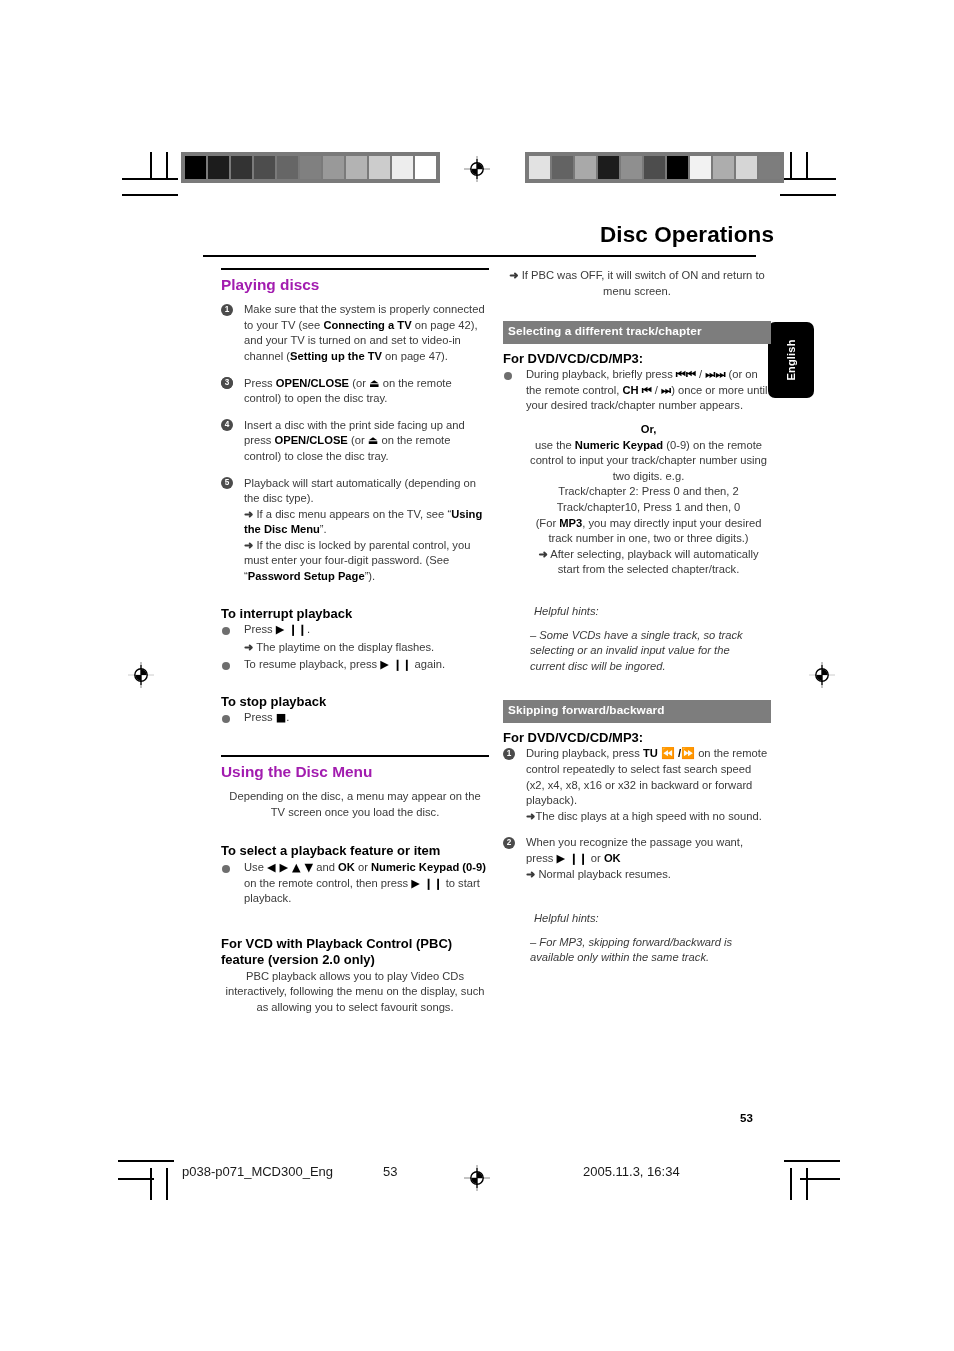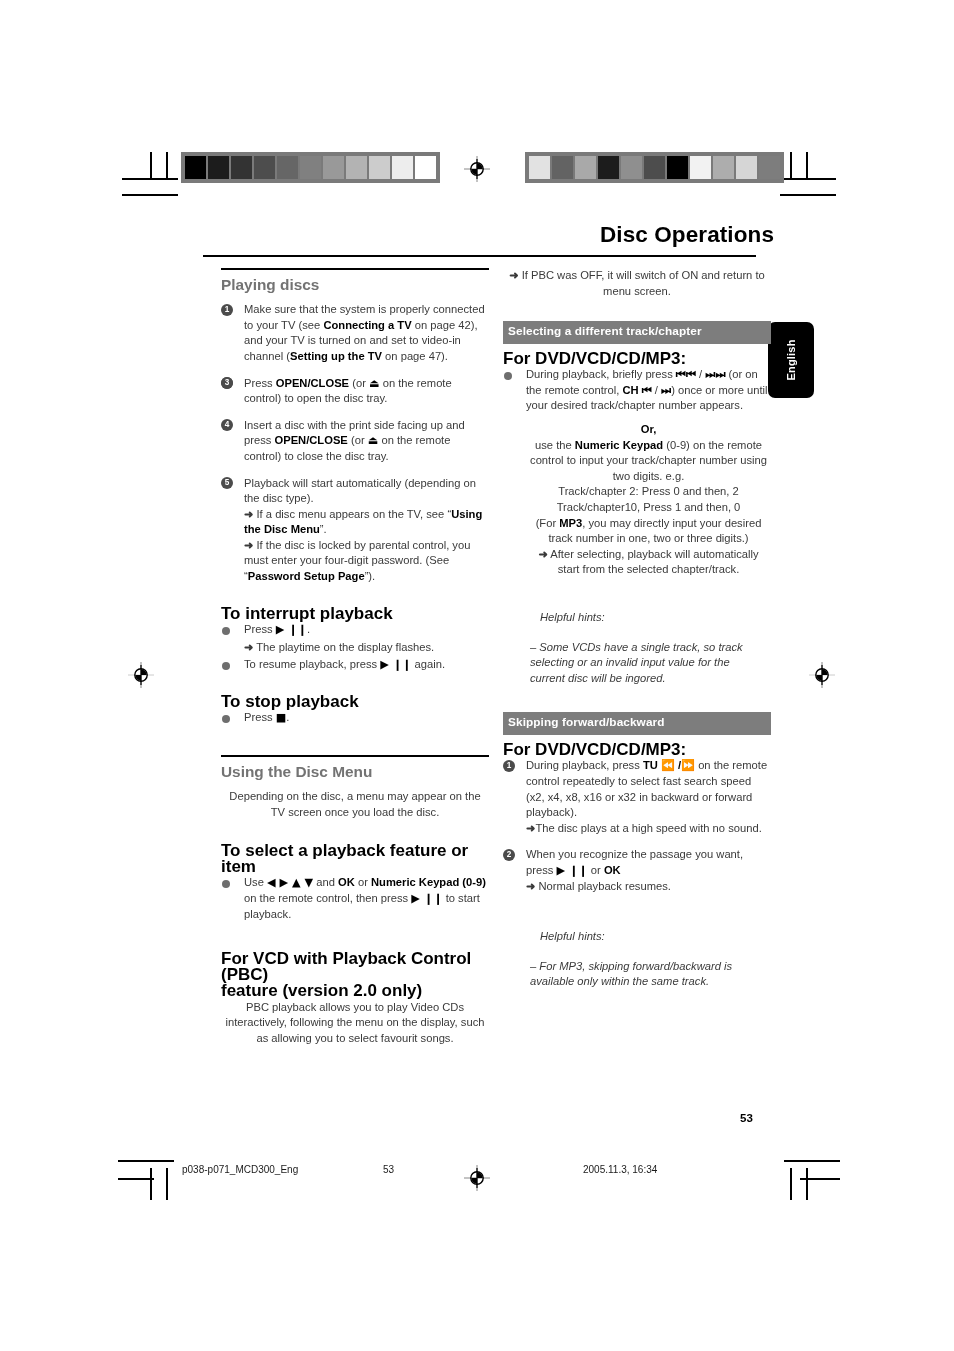--- a/index.html
+++ b/index.html
@@ -76,40 +76,40 @@
     font-size: 11.2px;
     line-height: 15.6px;
     color: #3a3a3a;
   }
   .col-left  { left: 221px; }
   .col-right { left: 503px; }
 
   h2.sec {
     font-size: 15.4px;
     font-weight: bold;
-    color: #737373;
+    color: #a21caf;
     margin: 0;
     padding: 7px 0 9px 0;
     border-top: 2px solid #000;
     line-height: 1.05;
   }
   h2.sec.first { border-top: 2px solid #000; }
 
   .gray-head {
     background: #7d7d7d;
     color: #ffffff;
     font-weight: bold;
     font-size: 11.8px;
     padding: 3px 5px 4px 5px;
     margin: 4px 0 7px 0;
     letter-spacing: 0.1px;
   }
 
   h3.sub {
-    font-size: 17px;
+    font-size: 13px;
     font-weight: bold;
     color: #000;
     margin: 0 0 1px 0;
     line-height: 15.5px;
   }
 
   p.para {
     margin: 0 0 0 0;
     line-height: 15.6px;
     text-align: center;
@@ -146,21 +146,21 @@
   .item.tight { margin-bottom: 2px; }
   .item.nogap { margin-bottom: 8px; }
 
   b, strong { color: #000; font-weight: bold; }
   .arrow { font-weight: bold; }
   .hint {
     font-style: italic;
     line-height: 15.6px;
     margin: 4px;
   }
-  .hint-title { font-style: italic; margin: 14px; }
+  .hint-title { font-style: italic; margin: 8px; }
   .spacer-s { height: 10px; }
   .spacer-m { height: 18px; }
 
   
   .lang-tab {
     position: absolute;
     left: 768px;
     top: 322px;
     width: 46px;
     height: 76px;
@@ -183,21 +183,21 @@
     left: 740px;
     top: 1112px;
     font-size: 11.5px;
     font-weight: bold;
     color: #000;
   }
 
   
   .footer-text {
     position: absolute;
-    font-size: 10px;
+    font-size: 13px;
     color: #1a1a1a;
     font-family: "Liberation Sans", sans-serif;
     white-space: nowrap;
   }
   .footer-file { left: 182px; top: 1164px; }
   .footer-page { left: 383px; top: 1164px; }
   .footer-date { left: 583px; top: 1164px; }
 
   .glyph { font-family: "DejaVu Sans", sans-serif; }
 </style>

